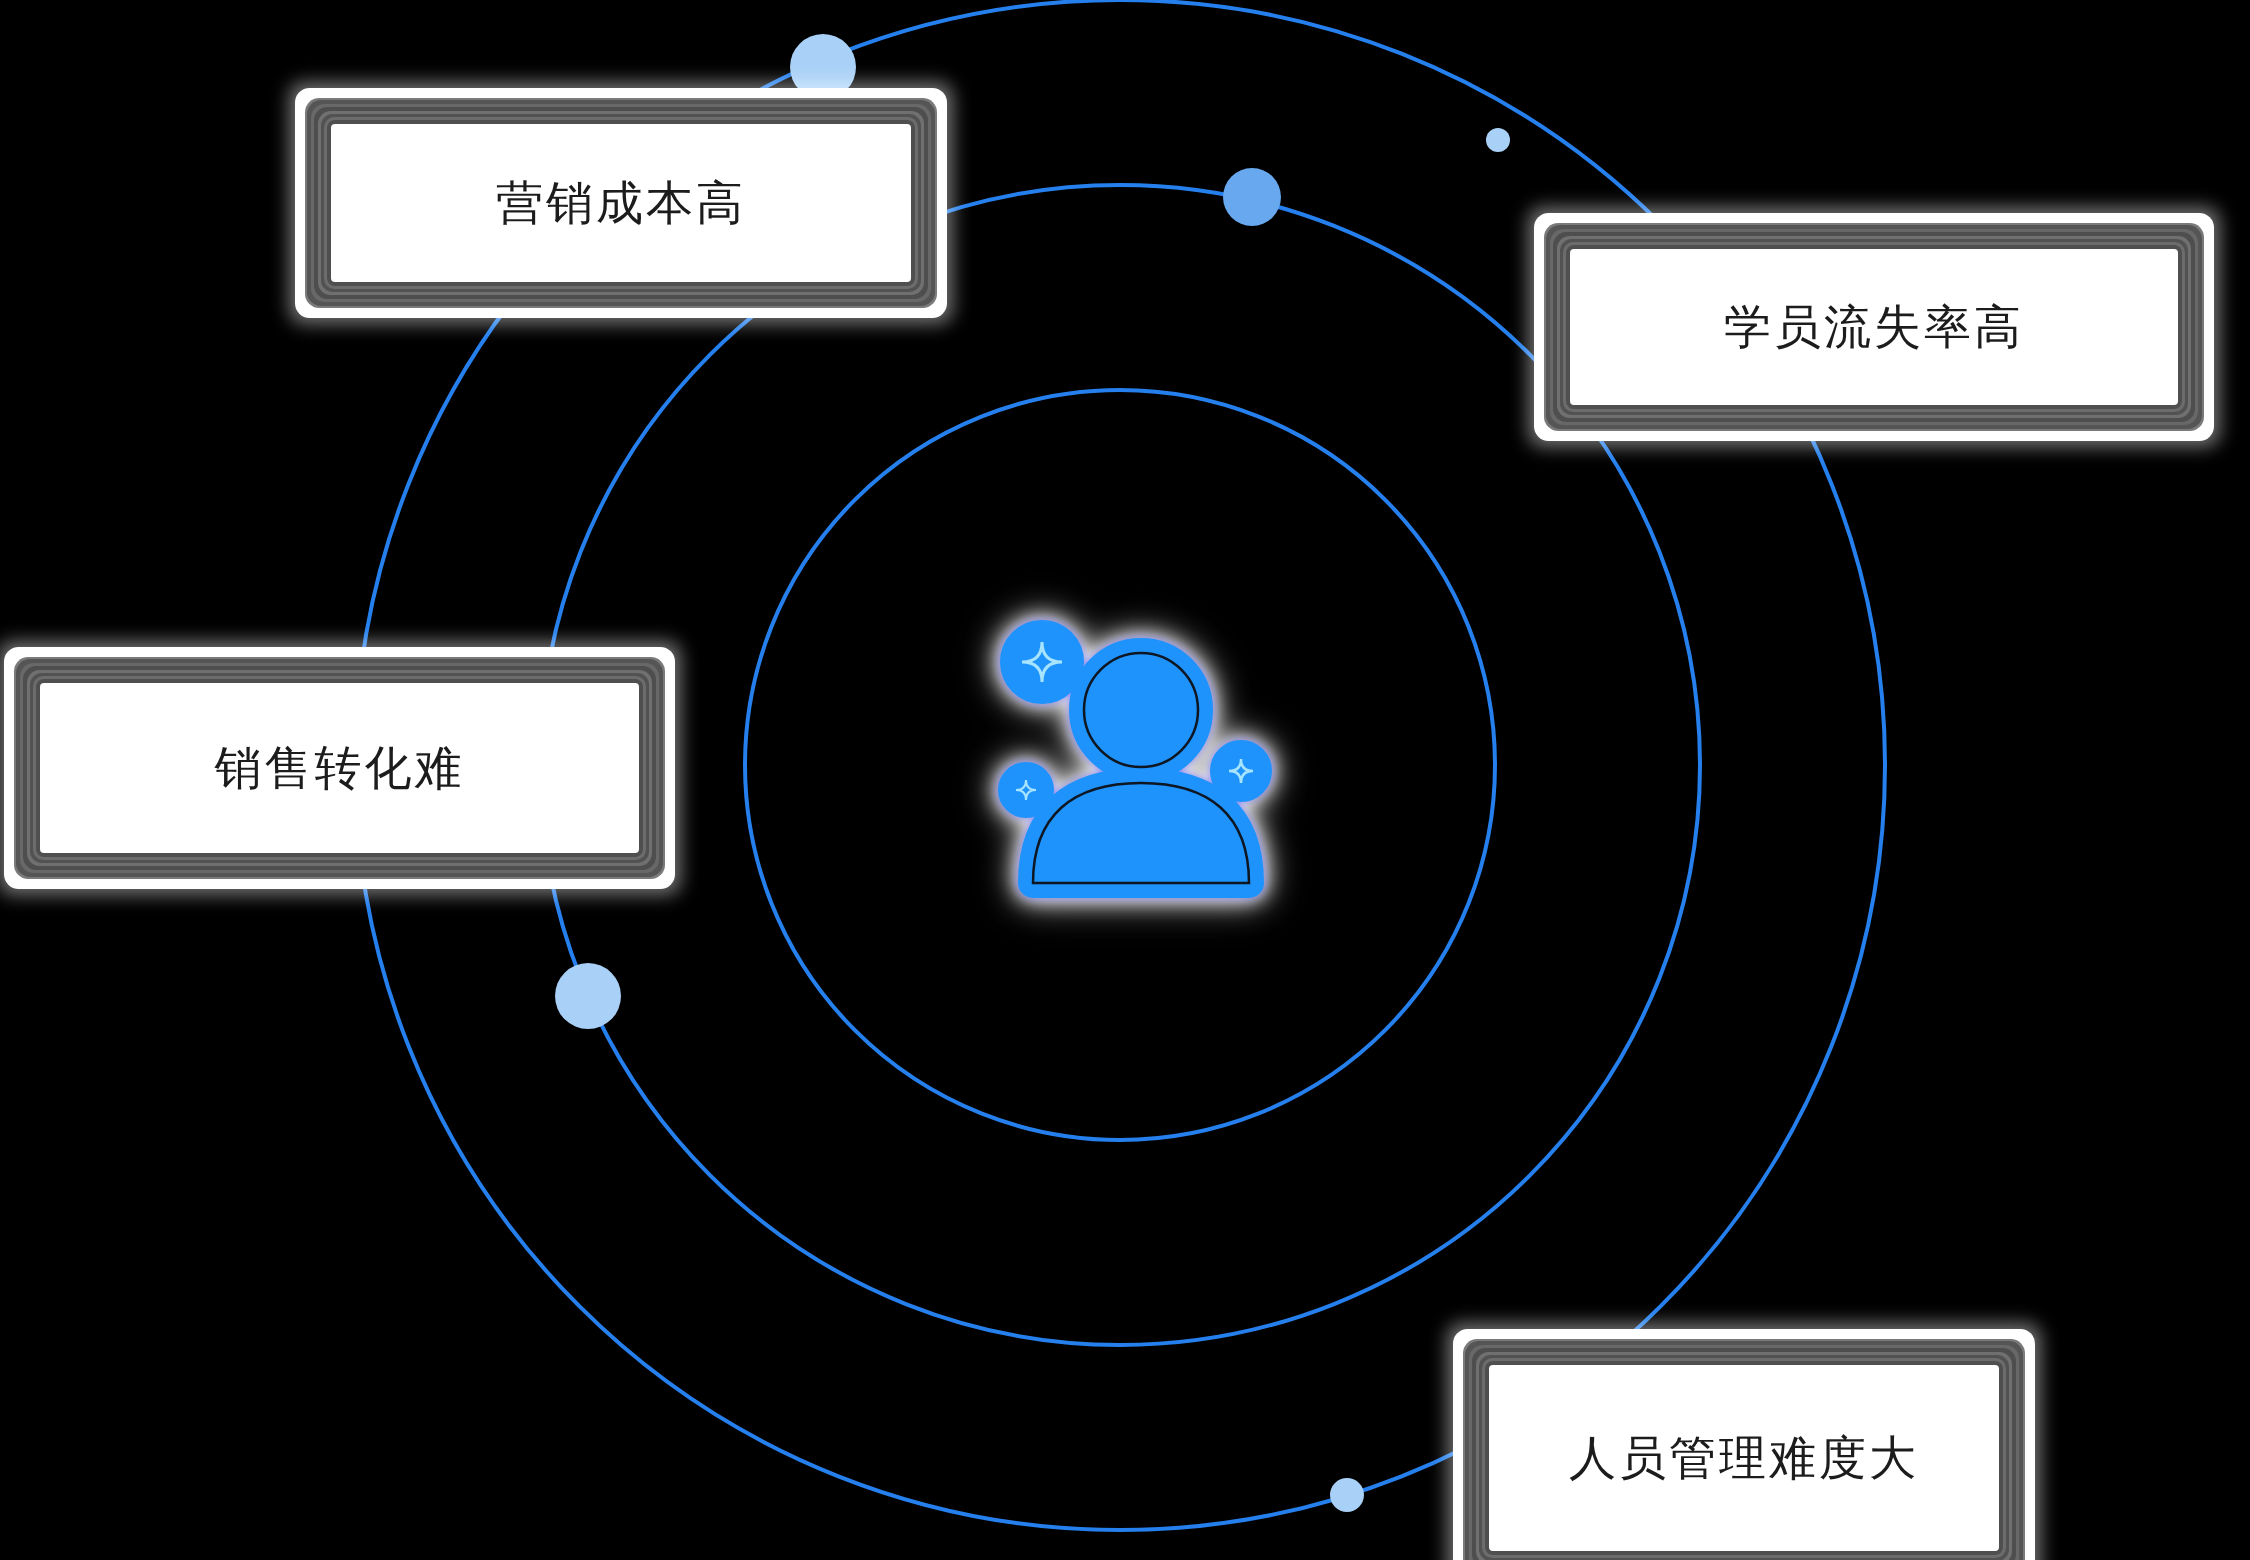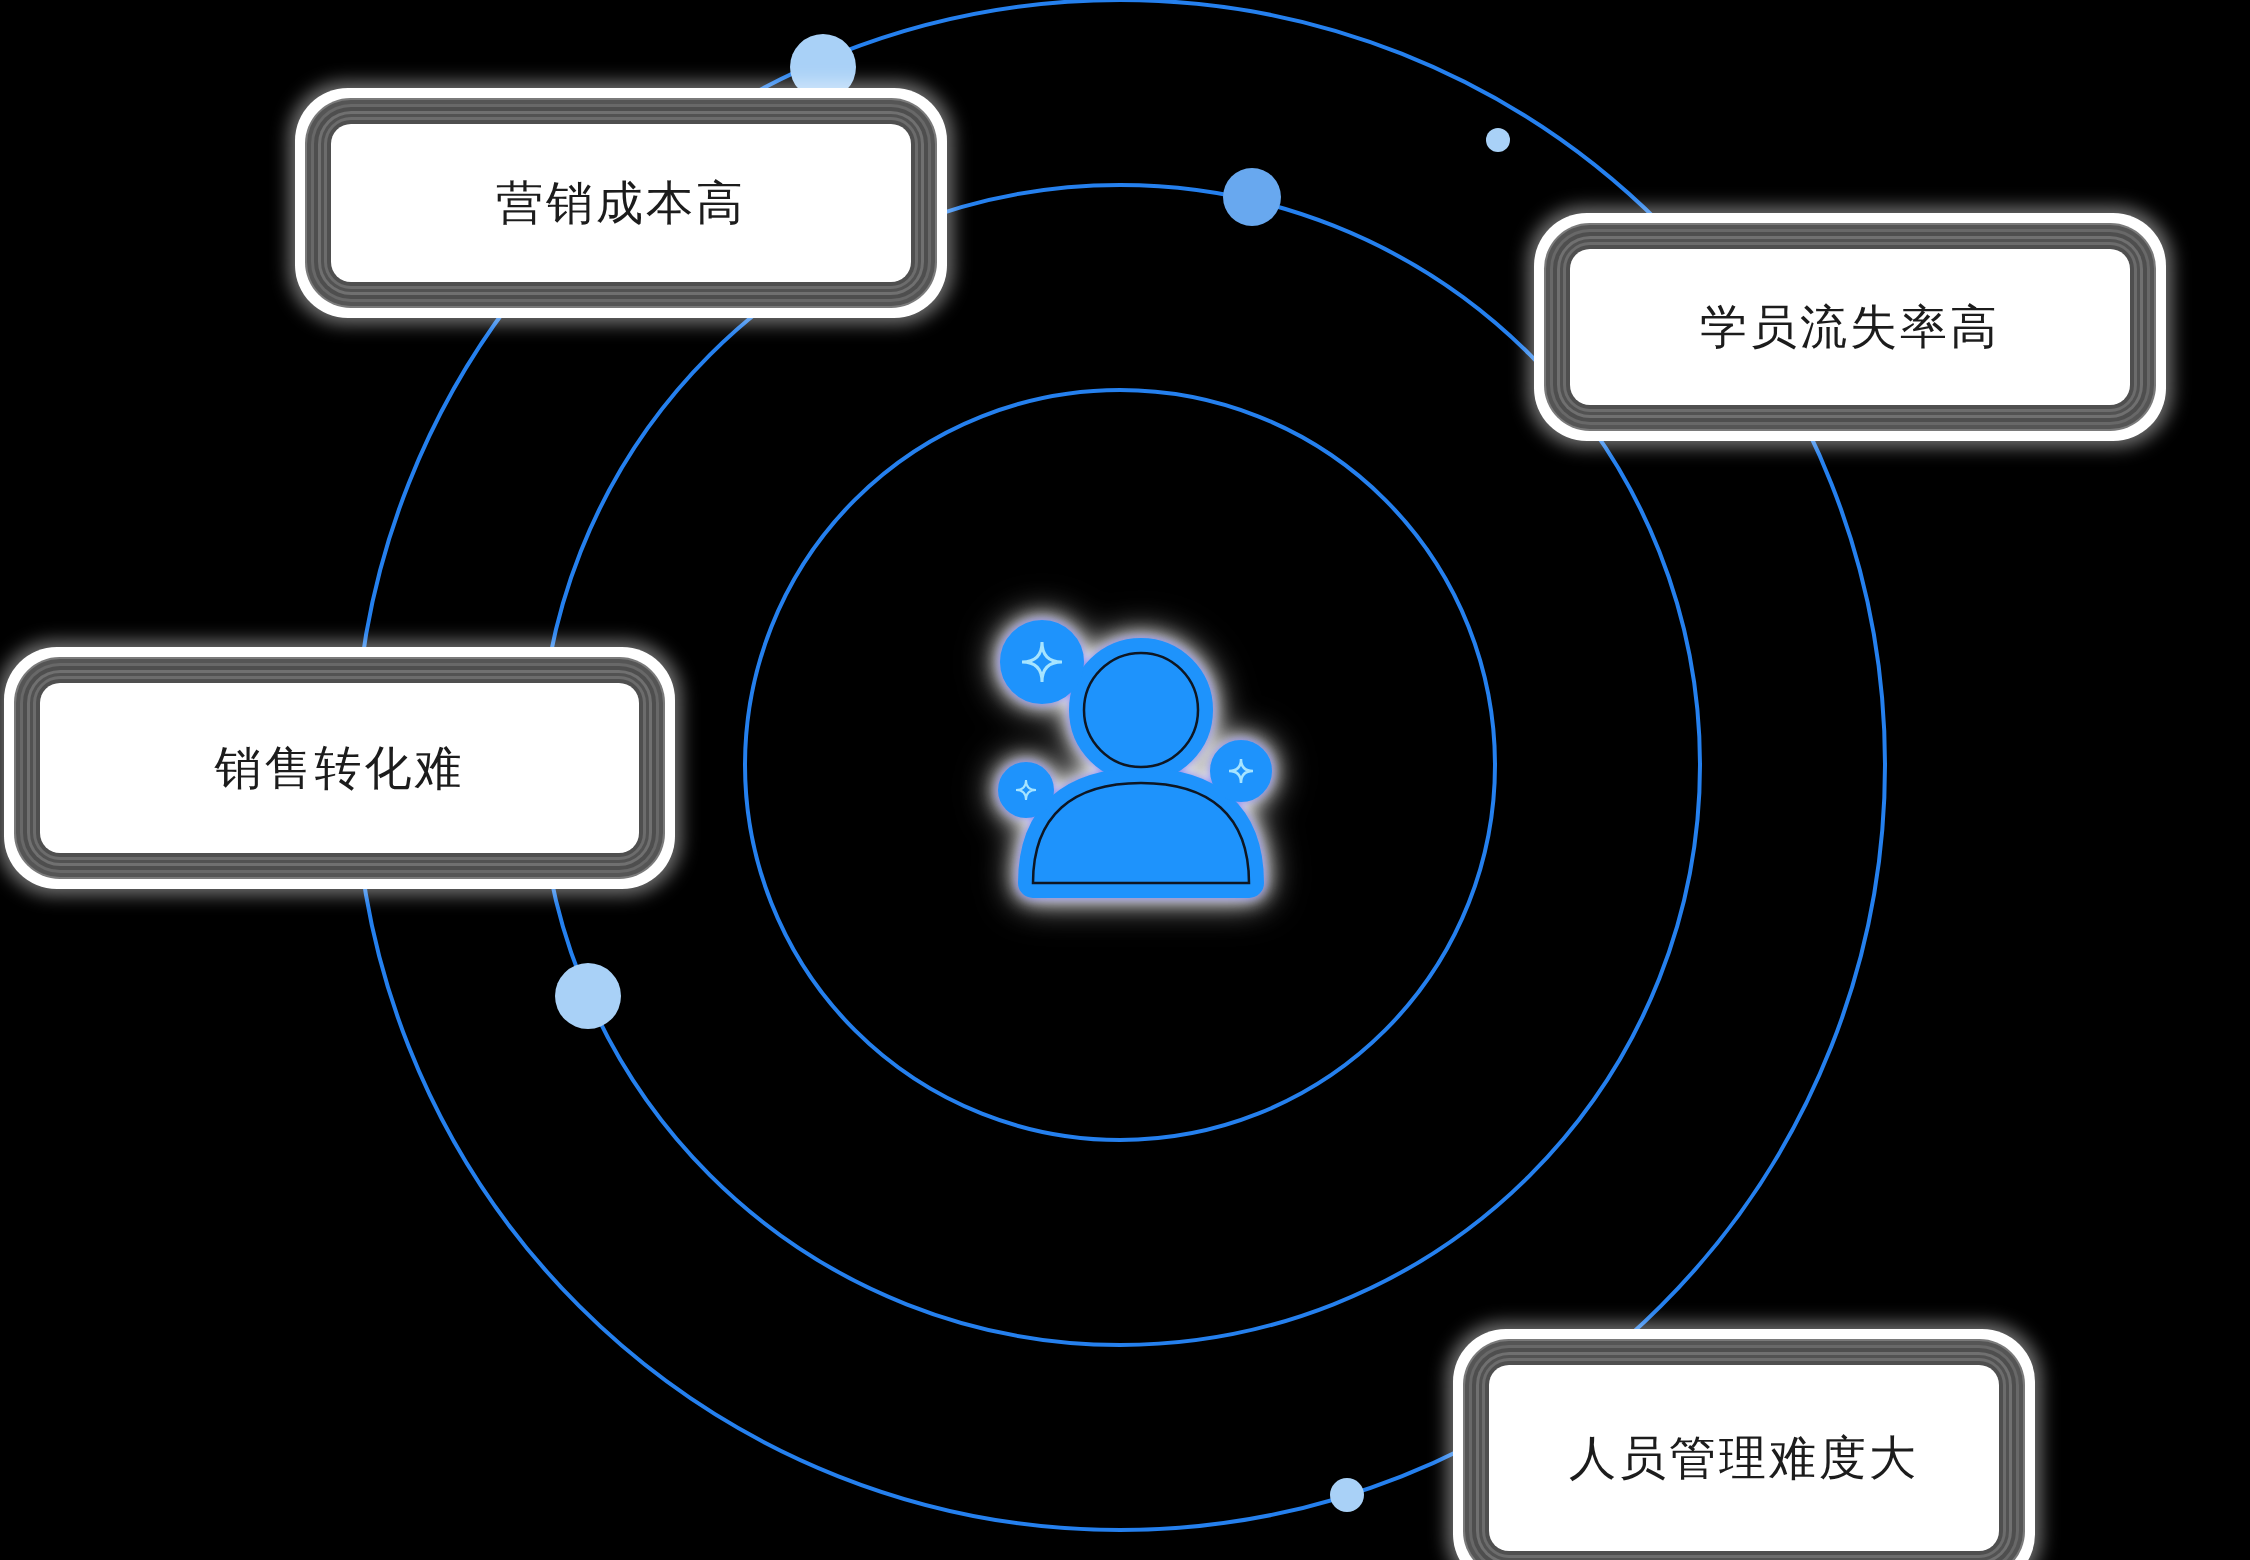--- a/index.html
+++ b/index.html
@@ -23,41 +23,41 @@
     z-index: 1;
   }
   
   .node {
     position: absolute;
     z-index: 3;
     display: flex;
     align-items: center;
     justify-content: center;
     background: #ffffff;
-    border-radius: 20px;
+    border-radius: 4px;
     box-shadow:
       0 0 0 4px  #4F4F4F,
       0 0 0 7px  #6C6C6C,
       0 0 0 10px #525252,
       0 0 0 13px #707070,
       0 0 0 17px #4E4E4E,
       0 0 0 20px #686868,
       0 0 0 24px #555555,
       0 0 0 26px #7A7A7A,
       0 0 0 36px #FFFFFF,
       0 0 18px 42px rgba(255,255,255,0.45);
   }
   .node .label {
     font-size: 47px;
     letter-spacing: 3px;
     color: #1C1C1C;
     white-space: nowrap;
   }
   .pos-1 { left: 331px;  top: 124px;  width: 580px; height: 158px; }
-  .pos-2 { left: 1570px; top: 249px;  width: 560px; height: 156px; }
+  .pos-2 { left: 1570px; top: 249px;  width: 608px; height: 156px; }
   .pos-3 { left: 40px;   top: 683px;  width: 599px; height: 170px; }
   .pos-4 { left: 1790px; top: 856px;  width: 422px; height: 170px; }
   .pos-5 { left: 520px;  top: 1185px; width: 516px; height: 172px; }
   .pos-6 { left: 1489px; top: 1365px; width: 510px; height: 186px; }
   
   .center-icon {
     position: absolute;
     left: 978px;
     top: 615px;
     width: 300px;

